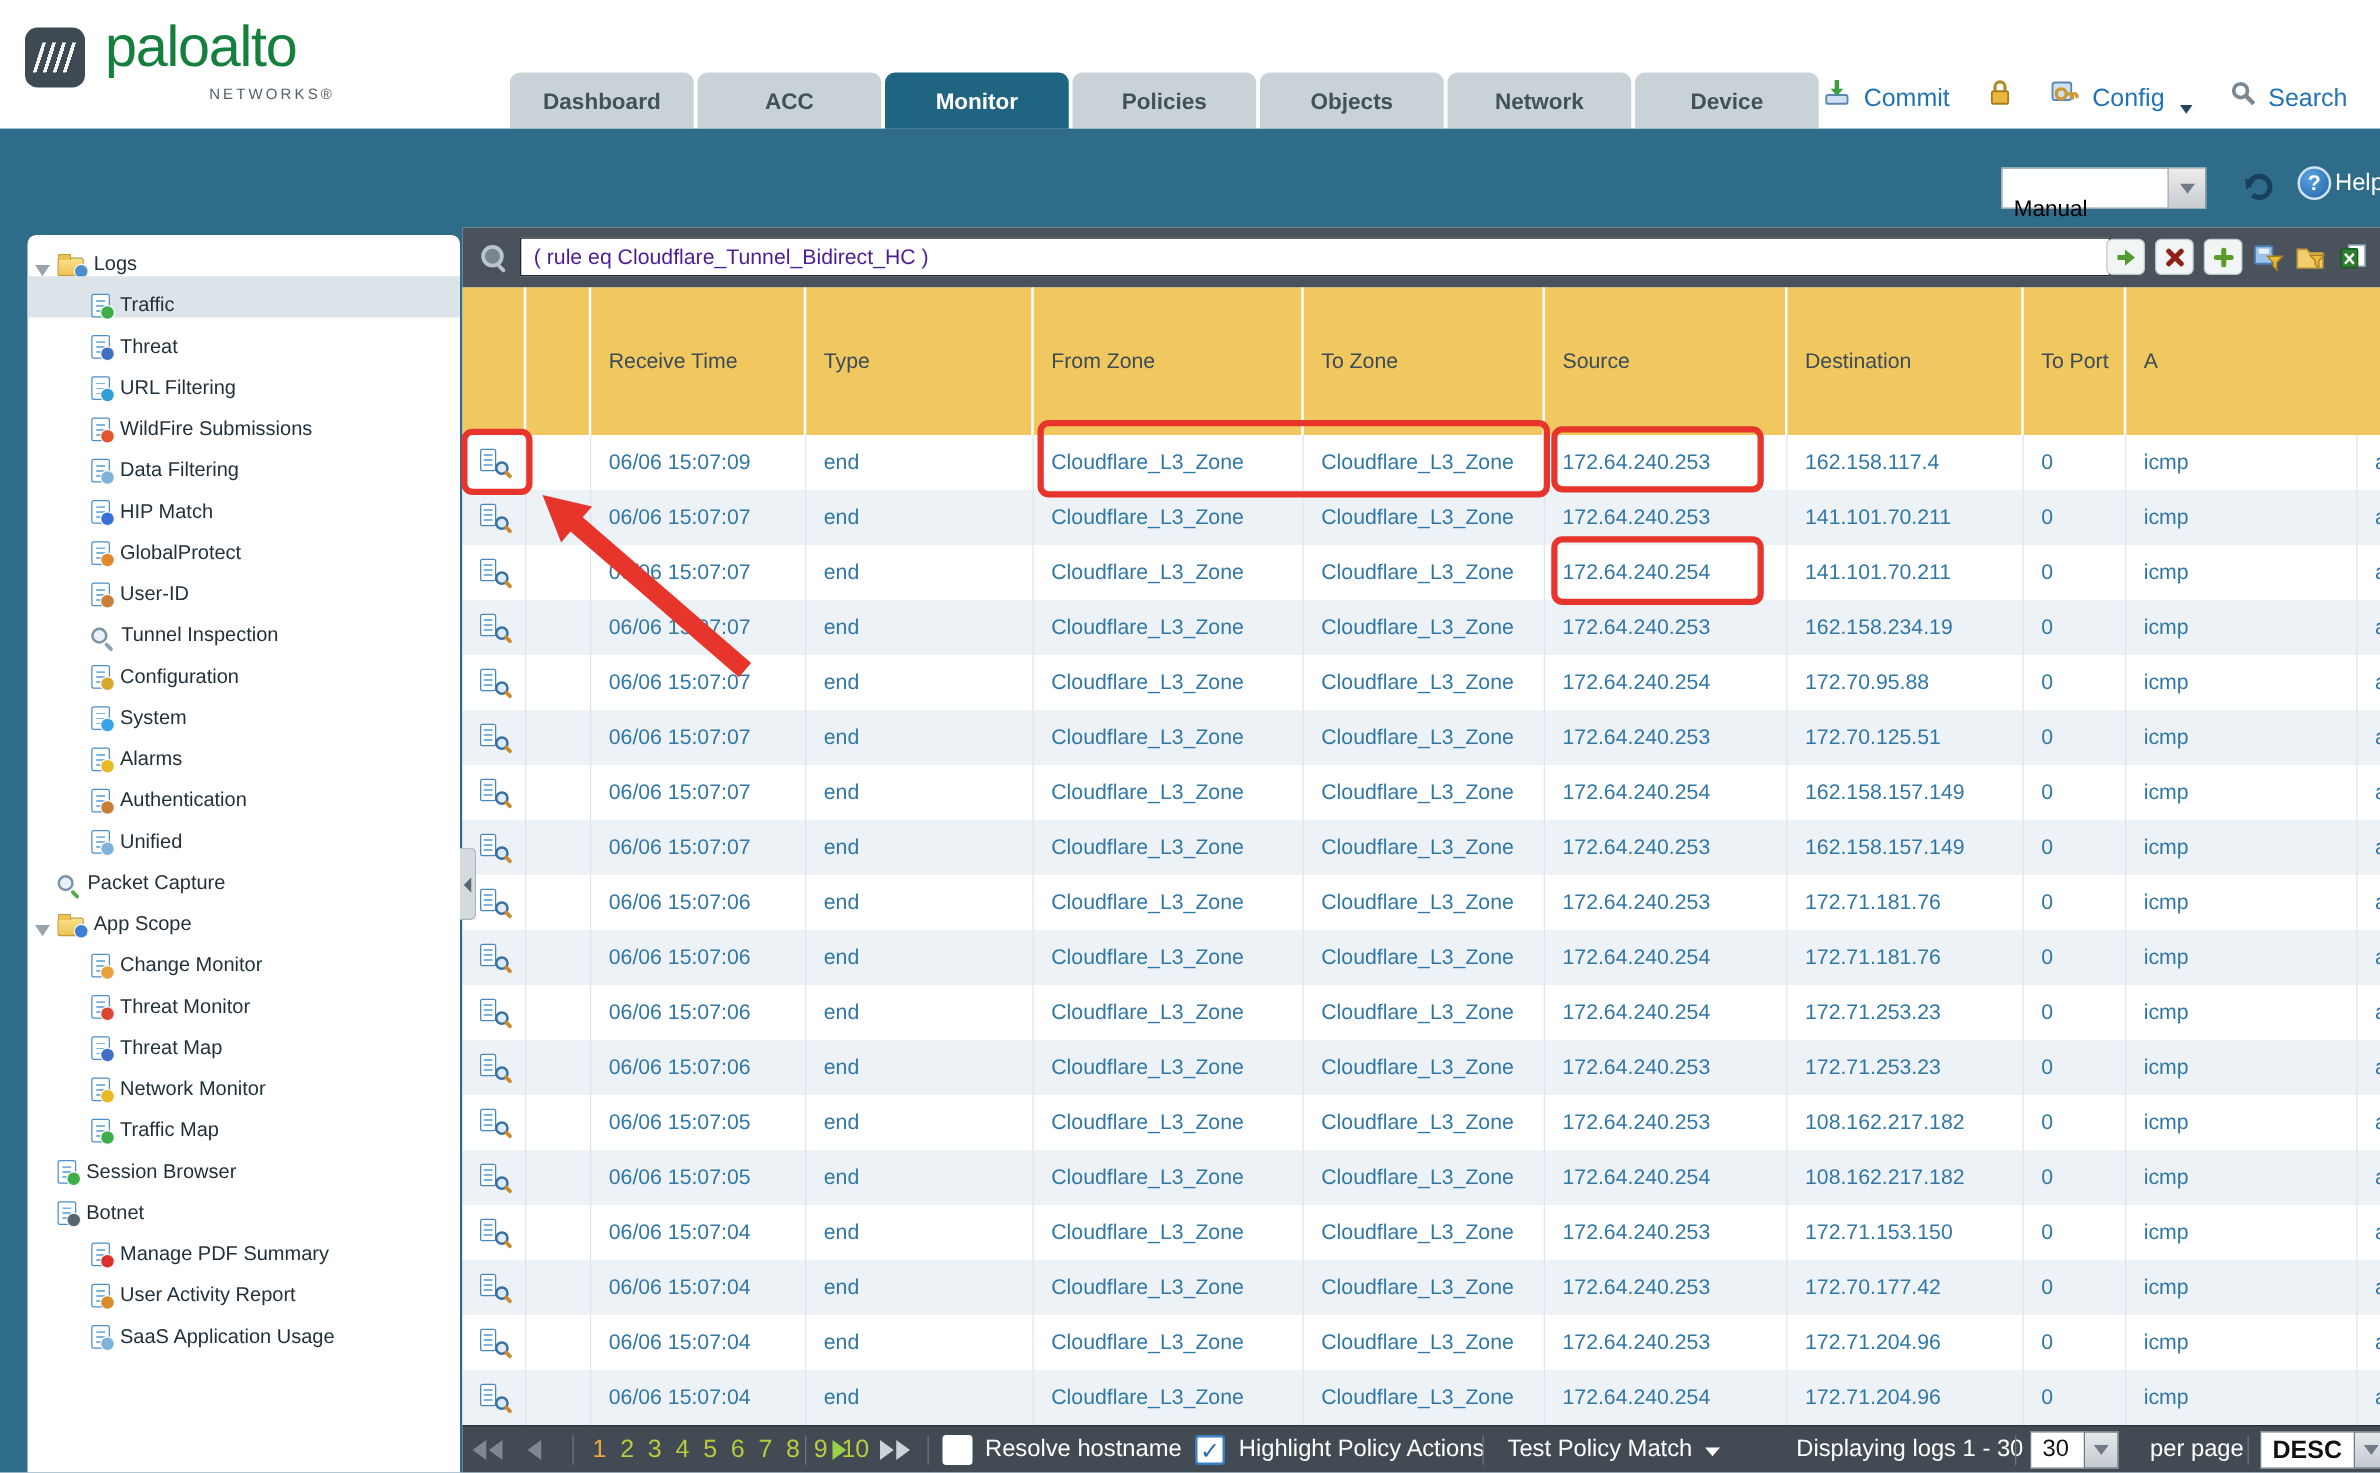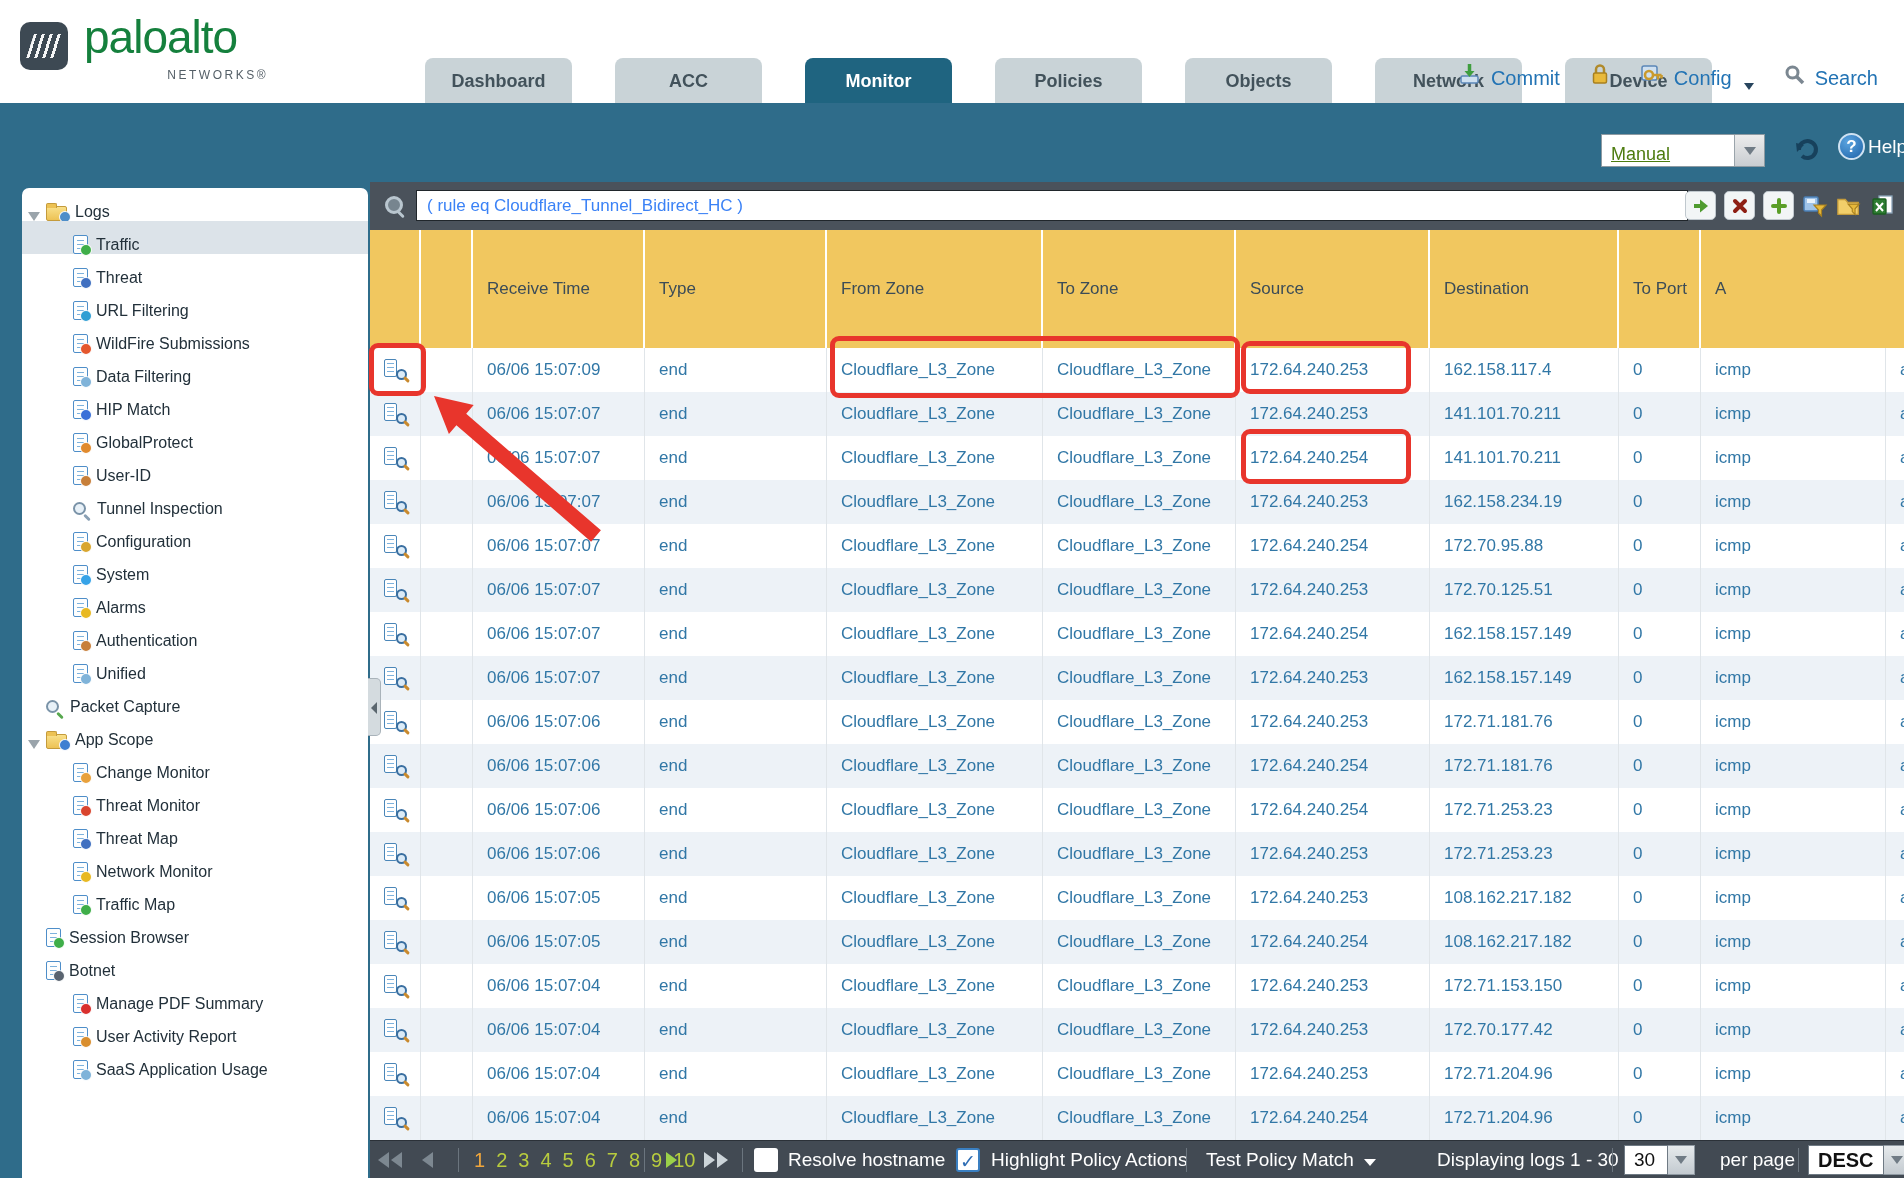--- a/index.html
+++ b/index.html
@@ -7,34 +7,34 @@
   body { position:relative; background:#2F6C8A; font-family:"Liberation Sans","DejaVu Sans",sans-serif; }
 
   
   #app-header { position:absolute; left:0; top:0; width:1904px; height:103px; background:#ffffff; }
   .logo-mark { position:absolute; left:20px; top:22px; width:48px; height:48px; background:#3d4953; border-radius:10px; }
   .logo-mark .slashes { position:absolute; left:10px; top:12px; width:28px; height:24px; transform:skewX(-18deg);
      background:repeating-linear-gradient(90deg,#fff 0 3px,transparent 3px 8px); opacity:.95; }
   .brand { position:absolute; left:84px; top:10px; font-size:46px; color:#15803d; letter-spacing:-1px; }
   .brand-sub { position:absolute; left:150px; top:68px; width:118px; text-align:right; font-size:12px; letter-spacing:2.5px; color:#545f67; }
 
-  #tabs { position:absolute; left:425px; top:58px; height:45px; display:flex;gap:40px; }
+  #tabs { position:absolute; left:408px; top:58px; height:45px; display:flex; }
   .tab { width:147px; margin-right:3px; height:45px; line-height:47px; text-align:center;
          background:#c9d3d7; color:#42525b; font-size:18px; font-weight:bold; border-radius:8px 8px 0 0; cursor:pointer; }
   .tab.active { background:#1f6480; color:#ffffff; }
 
   #header-actions { position:absolute; right:26px; top:62px; display:flex; align-items:flex-end; gap:10px; font-size:20px; color:#2273b4; }
   #header-actions .lbl { cursor:pointer; }
   #header-actions .gap { width:10px; }
   .caret-dk { width:0; height:0; border-style:solid; border-width:7px 5px 0 5px; border-color:#28455e transparent transparent transparent; margin-left:2px; cursor:pointer; }
 
   
   #band { position:absolute; left:0; top:103px; width:1904px; height:79px; background:#2F6C8A; }
   .manual-select { position:absolute; left:1601px; top:31px; width:164px; height:33px; display:flex; background:#fff; border:1px solid #8d9aa2; cursor:pointer; }
-  .manual-select .val { flex:1; font-size:18px; color:#4d7c0f; padding:9px 0 0 9px;text-decoration:underline; }
+  .manual-select .val { flex:1; font-size:18px; color:#000000; padding:22px 0 0 9px; }
   .manual-select .btn { width:30px; background:linear-gradient(#ececec,#c9cdd1); border-left:1px solid #9aa4ab; display:flex; align-items:center; justify-content:center; }
   .sel-arrow { width:0; height:0; border-style:solid; border-width:8px 6px 0 6px; border-color:#707b85 transparent transparent transparent; }
   .help-circle { position:absolute; left:1838px; top:30px; width:27px; height:27px; border-radius:50%;
       background:radial-gradient(circle at 35% 30%, #5aa4e0, #1f63a8); border:2px solid #cfe2f2;
       color:#fff; font-weight:bold; font-size:17px; text-align:center; line-height:24px; cursor:pointer; }
   .help-lbl { position:absolute; left:1868px; top:33px; color:#fff; font-size:19px; cursor:pointer; }
   .refresh-btn { position:absolute; left:1792px; top:30px; cursor:pointer; }
 
   
   #sidebar { position:absolute; left:22px; top:188px; width:346px; height:990px; background:#fff; border-radius:7px 7px 0 0; overflow:hidden; }
@@ -79,21 +79,21 @@
   .collapse-handle { position:absolute; left:368px; top:678px; width:13px; height:58px; background:#d4dbdf; border:1px solid #a9b3ba; border-left:none; border-radius:0 5px 5px 0; z-index:30; cursor:pointer; }
   .collapse-handle::before { content:""; position:absolute; left:3px; top:23px; width:0; height:0; border-style:solid; border-width:6px 6px 6px 0; border-color:transparent #5a666e transparent transparent; }
 
   
   #main { position:absolute; left:370px; top:182px; width:1534px; height:996px; background:#fff; }
 
   #qbar { position:absolute; left:0; top:0; width:1534px; height:48px; background:#4A525B; }
   .qmag { position:absolute; left:14px; top:13px; width:22px; height:22px; }
   .qmag::before { content:""; position:absolute; left:1px; top:1px; width:12px; height:12px; border:3px solid #b9c6cf; border-radius:50%; background:#77858f; }
   .qmag::after { content:""; position:absolute; right:1px; bottom:1px; width:8px; height:3px; background:#b9c6cf; border-radius:2px; transform:rotate(45deg); }
-  #query-input { position:absolute; left:46px; top:8px; width:1272px; height:31px; border:1px solid #20262b; background:#fff; font-family:"Liberation Sans",sans-serif; font-size:17px; color:#3b82f6; padding:0 10px; }
+  #query-input { position:absolute; left:46px; top:8px; width:1272px; height:31px; border:1px solid #20262b; background:#fff; font-family:"Liberation Sans",sans-serif; font-size:17px; color:#4c1d95; padding:0 10px; }
   .qactions { position:absolute; right:8px; top:9px; display:flex; align-items:center; gap:8px; }
   .qbtn { width:31px; height:29px; background:#f2f5f6; border:1px solid #c0c8ce; border-radius:5px; display:flex; align-items:center; justify-content:center; cursor:pointer; }
   .qico { width:26px; height:26px; display:flex; align-items:center; justify-content:center; cursor:pointer; }
 
   
   .grid-cols { display:grid; grid-template-columns:51px 52px 172px 182px 216px 193px 194px 189px 82px 185px 1fr; }
   #thead { position:absolute; left:0; top:48px; width:1534px; height:118px; background:#F1C75F; }
   #thead .hc { border-right:2px solid #ffffff; display:flex; align-items:center; padding-left:14px; font-size:17px; color:#3c4c57; height:118px; overflow:hidden; white-space:nowrap; cursor:pointer; }
   #tbody { position:absolute; left:0; top:166px; width:1534px; height:792px; overflow:hidden; background:#fff; }
   .trow { height:44px; background:#ffffff; }

